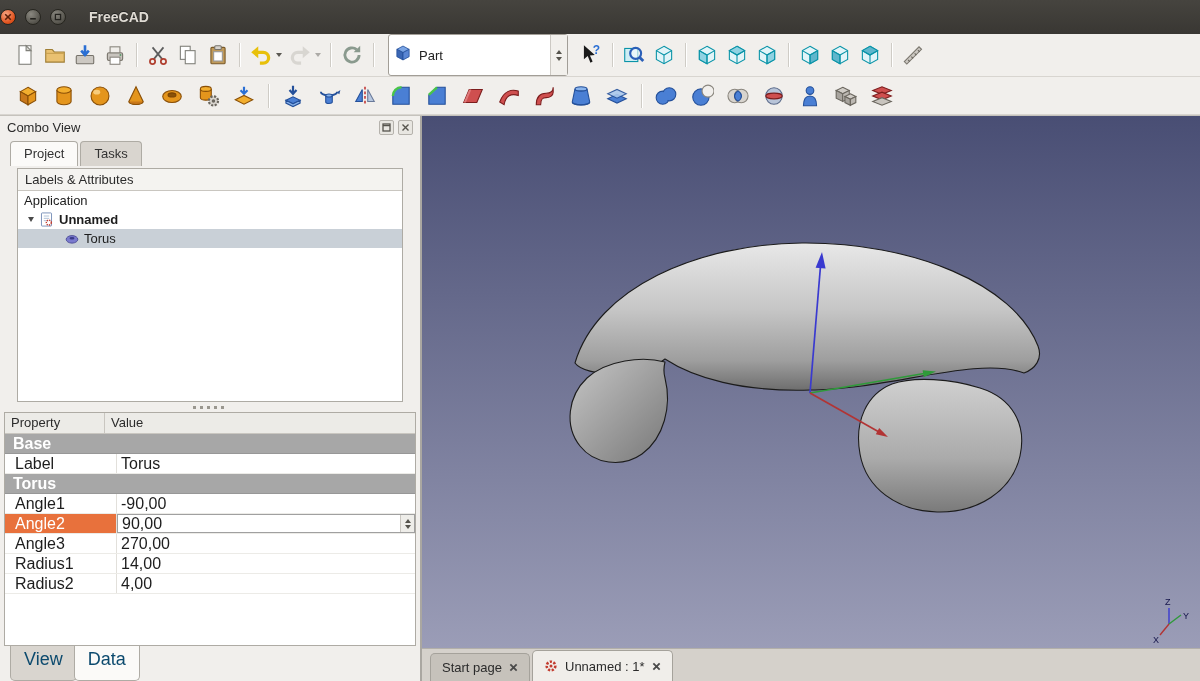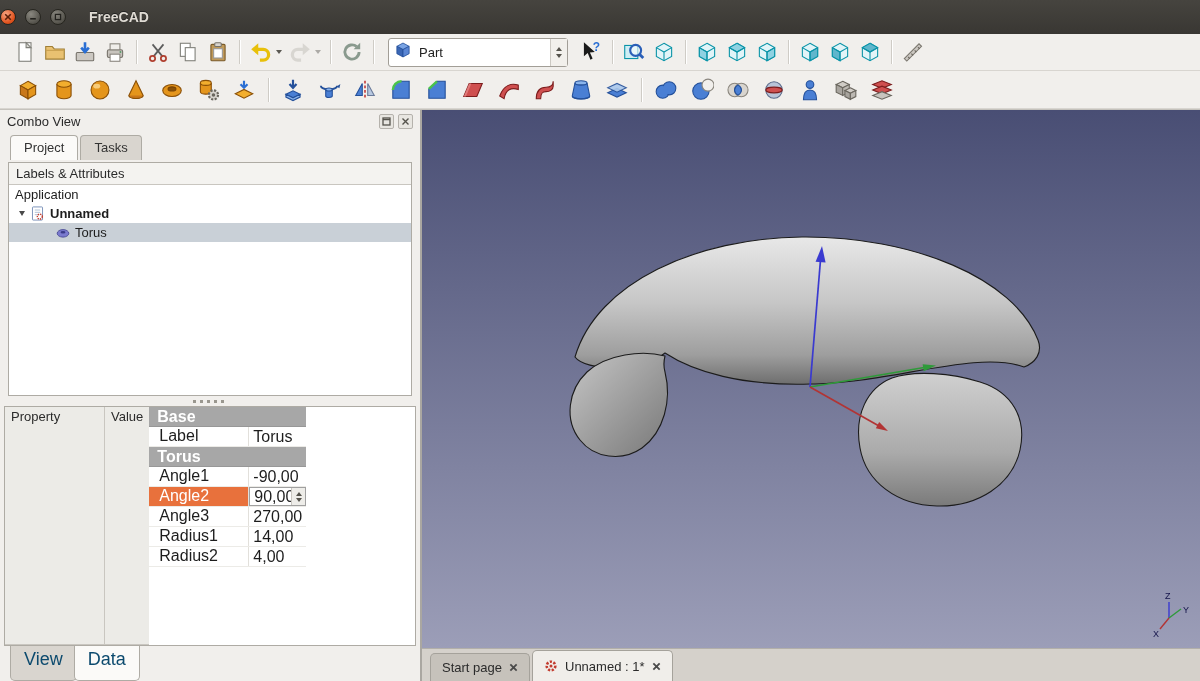--- a/index.html
+++ b/index.html
@@ -15,48 +15,48 @@
 
 .toolbar{display:flex;align-items:center;background:#f1efec;border-bottom:1px solid #d8d5d0;padding:0 10px}
 .tb1{flex:0 0 37px}
 .tb2{flex:0 0 38px}
 .tbtn{border:none;background:transparent;padding:1px;display:inline-flex;align-items:center;margin:0 2px;cursor:default}
 .tb2 .tbtn{margin:0 5px}
 .tbtn.disabled{opacity:.45}
 .tbtn svg{display:block}
 .dd{width:0;height:0;border-left:3.5px solid transparent;border-right:3.5px solid transparent;border-top:4px solid #5a5852;margin-left:3px}
 .tsep{width:1px;height:24px;background:#cfccc6;box-shadow:1px 0 0 #fff;margin:0 6px}
-.wbcombo{display:flex;align-items:center;height:29px;width:180px;background:#fff;border:1px solid #a29e97;border-radius:3px;margin:0 8px;padding-left:5px}
+.wbcombo{display:flex;align-items:center;height:42px;width:180px;background:#fff;border:1px solid #a29e97;border-radius:3px;margin:0 8px;padding-left:5px}
 .wblabel{flex:1;font-size:13px;color:#222;margin-left:7px}
 .wbspin{display:flex;flex-direction:column;align-items:center;justify-content:center;gap:3px;align-self:stretch;width:17px;border-left:1px solid #ccc9c3;background:#f2f0ec}
 .spin-up{width:0;height:0;border-left:3.5px solid transparent;border-right:3.5px solid transparent;border-bottom:4.5px solid #55534c;display:block}
 .spin-dn{width:0;height:0;border-left:3.5px solid transparent;border-right:3.5px solid transparent;border-top:4.5px solid #55534c;display:block}
 
 .content{flex:1;display:flex;min-height:0;border-top:1px solid #c5c2bc}
 .left{flex:0 0 422px;display:flex;flex-direction:column;background:#f1efec;border-right:2px solid #aaa7a1;min-height:0}
 .combo-header{flex:0 0 22px;display:flex;align-items:center;padding:0 7px;font-size:13px;color:#2b2b2b}
 .spacer{flex:1}
 .dockbtn{width:15px;height:15px;display:flex;align-items:center;justify-content:center;margin-left:4px;border:1px solid #b5b2ac;background:#e8e6e1;border-radius:2px}
 .cv-tabs{flex:0 0 28px;display:flex;align-items:flex-end;padding:0 10px;gap:2px}
 .cv-tab{padding:4px 13px 5px;font-size:13px;color:#333;background:#d9d5cf;border:1px solid #aeaba4;border-bottom:none;border-radius:4px 4px 0 0}
 .cv-tab.active{background:#fbfaf8;position:relative;z-index:2}
-.tree-box{flex:0 0 234px;margin:2px 8px 0;border:1px solid #aeaba4;background:#fff;display:flex;flex-direction:column;overflow:hidden}
+.tree-box{flex:0 0 234px;margin:2px 17px 0;border:1px solid #aeaba4;background:#fff;display:flex;flex-direction:column;overflow:hidden}
 .tree-header{flex:0 0 22px;display:flex;align-items:center;padding:0 7px;font-size:13px;background:#f4f3f0;border-bottom:1px solid #c9c6c0;color:#2b2b2b}
 .trow{height:19px;display:flex;align-items:center;font-size:13px;color:#1d1d1d;padding-left:6px}
 .trow.selected{background:#c9d0d7}
 .exp-open{width:0;height:0;border-left:3.8px solid transparent;border-right:3.8px solid transparent;border-top:5px solid #4a4a4a;margin:0 4px 0 2px}
 .ticon{display:inline-flex;margin-right:4px}
 .splitter{flex:0 0 10px;display:flex;align-items:center;justify-content:center}
 .splitdots{width:34px;height:3px;background:repeating-linear-gradient(90deg,#9a978f 0 3px,transparent 3px 7px)}
-.prop-box{flex:1;margin:0 4px;border:1px solid #aeaba4;background:#fff;display:flex;flex-direction:row;overflow:hidden}
+.prop-box{flex:1;margin:0 4px;border:1px solid #aeaba4;background:#fff;display:flex;flex-direction:column;overflow:hidden}
 .prop-header{flex:0 0 21px;display:flex;background:#ecebe7;border-bottom:1px solid #c9c6c0;font-size:13px;color:#2b2b2b}
 .prop-header .col1{width:100px;padding:2px 6px;border-right:1px solid #c9c6c0}
 .prop-header .col2{flex:1;padding:2px 6px}
 .prow{display:flex;height:20px;font-size:16px;border-bottom:1px solid #ecebe7;align-items:stretch}
-.prow .c1{width:100px;display:flex;padding:0 4px 0 10px;border-right:1px solid #e2e0db;color:#1d1d1d}
+.prow .c1{width:112px;display:flex;align-items:center;padding:0 4px 0 10px;border-right:1px solid #e2e0db;color:#1d1d1d}
 .prow .c2{flex:1;display:flex;align-items:center;padding:0 4px;position:relative;color:#1d1d1d}
 .prow.group{background:#a7a7a7;border-bottom:1px solid #979797}
 .prow.group .gc{display:flex;align-items:center;color:#fff;font-weight:bold;padding-left:8px}
 .prow .c1.sel{background:#e8713c;color:#fff}
 .prow .c2.editing{border:1px solid #9a9archive0;border:1px solid #a0a0a0;background:#fff}
 .expander{width:0;height:0;border-top:3.8px solid transparent;border-bottom:3.8px solid transparent;border-left:5px solid #4a4a4a;margin-right:4px;margin-left:-7px}
 .cellspin{position:absolute;right:0;top:0;bottom:0;width:14px;background:#eeede9;border-left:1px solid #c9c6c0;display:flex;flex-direction:column;align-items:center;justify-content:center;gap:2px}
 .bottom-tabs{flex:0 0 32px;display:flex;align-items:flex-start;padding-left:10px;gap:0}
 .btab{padding:3px 13px 10px;font-size:18px;color:#0c4a6e;background:#d9d5cf;border:1px solid #aeaba4;border-top:none;border-radius:0 0 5px 5px;margin-right:-3px}
 .btab.active{background:#fbfaf8;position:relative;z-index:2}

